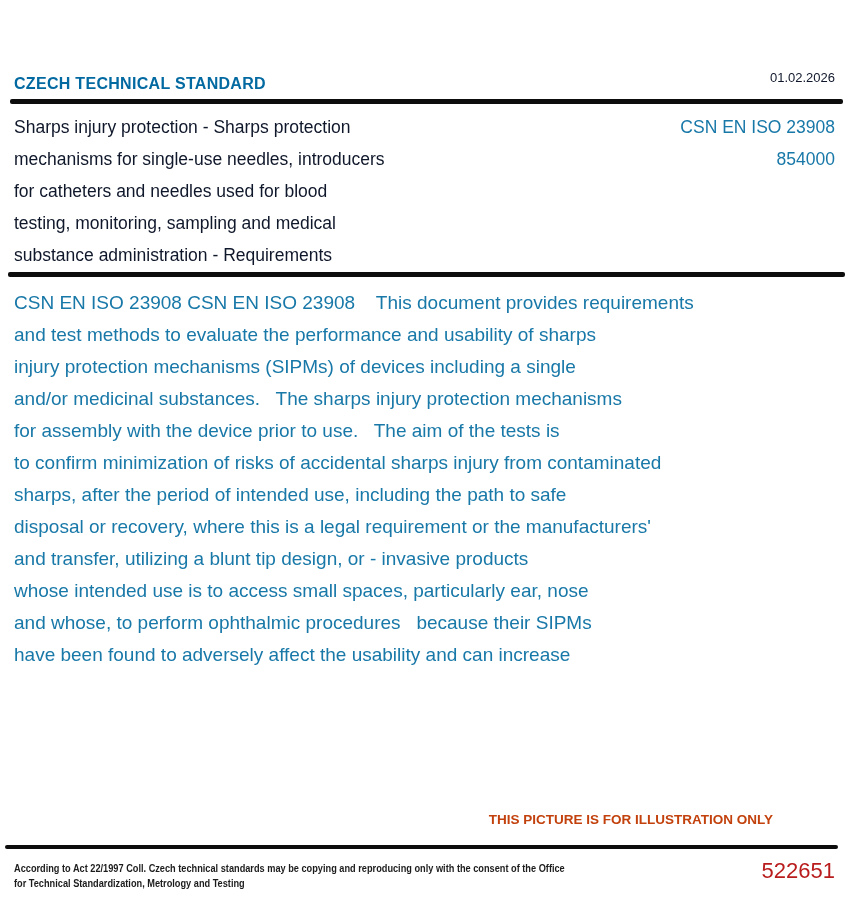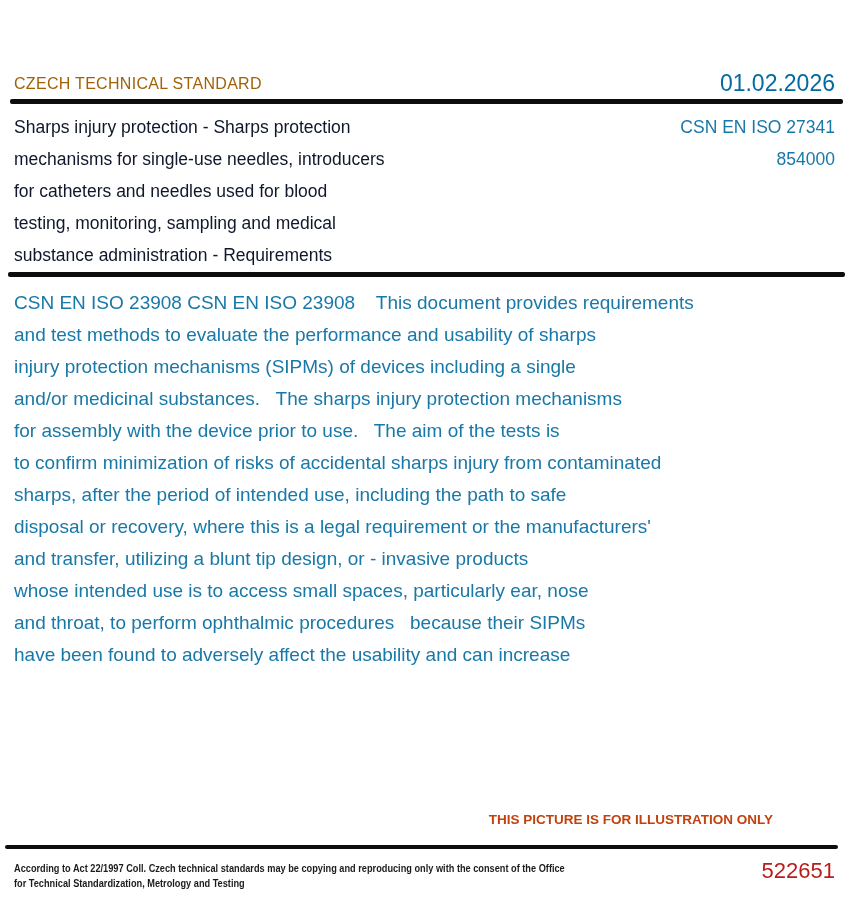--- a/index.html
+++ b/index.html
@@ -13,31 +13,31 @@
     height: 914px;
     background: #ffffff;
     font-family: "Liberation Sans", sans-serif;
     overflow: hidden;
   }
   .header-title {
     position: absolute;
     left: 14px;
     top: 75px;
     font-size: 16px;
-    font-weight: 400;
+    font-weight: 700;
     letter-spacing: 0.3px;
-    color: #a16207;
+    color: #0369a1;
     white-space: pre;
   }
   .header-date {
     position: absolute;
     right: 30px;
     top: 70px;
-    font-size: 23px;
-    color: #0369a1;
+    font-size: 13px;
+    color: #0f172a;
     white-space: pre;
     margin-left: 24px;
   }
   .rule {
     position: absolute;
     background: #0d0d0d;
     border-radius: 2px;
   }
   .rule-top {
     left: 10px;
@@ -126,38 +126,38 @@
 
   <div class="title-block">
     <div class="text-line">Sharps injury protection - Sharps protection</div>
     <div class="text-line">mechanisms for single-use needles, introducers</div>
     <div class="text-line">for catheters and needles used for blood</div>
     <div class="text-line">testing, monitoring, sampling and medical</div>
     <div class="text-line">substance administration - Requirements</div>
   </div>
 
   <div class="ref-block">
-    <div class="text-line">CSN EN ISO 27341</div>
+    <div class="text-line">CSN EN ISO 23908</div>
     <div class="text-line">854000</div>
   </div>
 
   <div class="rule rule-mid"></div>
 
   <div class="abstract-block">
     <div class="text-line">CSN EN ISO 23908 CSN EN ISO 23908    This document provides requirements</div>
     <div class="text-line">and test methods to evaluate the performance and usability of sharps</div>
     <div class="text-line">injury protection mechanisms (SIPMs) of devices including a single</div>
     <div class="text-line">and/or medicinal substances.   The sharps injury protection mechanisms</div>
     <div class="text-line">for assembly with the device prior to use.   The aim of the tests is</div>
     <div class="text-line">to confirm minimization of risks of accidental sharps injury from contaminated</div>
     <div class="text-line">sharps, after the period of intended use, including the path to safe</div>
     <div class="text-line">disposal or recovery, where this is a legal requirement or the manufacturers'</div>
     <div class="text-line">and transfer, utilizing a blunt tip design, or - invasive products</div>
     <div class="text-line">whose intended use is to access small spaces, particularly ear, nose</div>
-    <div class="text-line">and throat, to perform ophthalmic procedures   because their SIPMs</div>
+    <div class="text-line">and whose, to perform ophthalmic procedures   because their SIPMs</div>
     <div class="text-line">have been found to adversely affect the usability and can increase</div>
   </div>
 
   <div class="illustration-note">THIS PICTURE IS FOR ILLUSTRATION ONLY</div>
 
   <div class="rule rule-bottom"></div>
 
   <div class="footer-notice">
     <div class="text-line">According to Act 22/1997 Coll. Czech technical standards may be copying and reproducing only with the consent of the Office</div>
     <div class="text-line">for Technical Standardization, Metrology and Testing</div>

